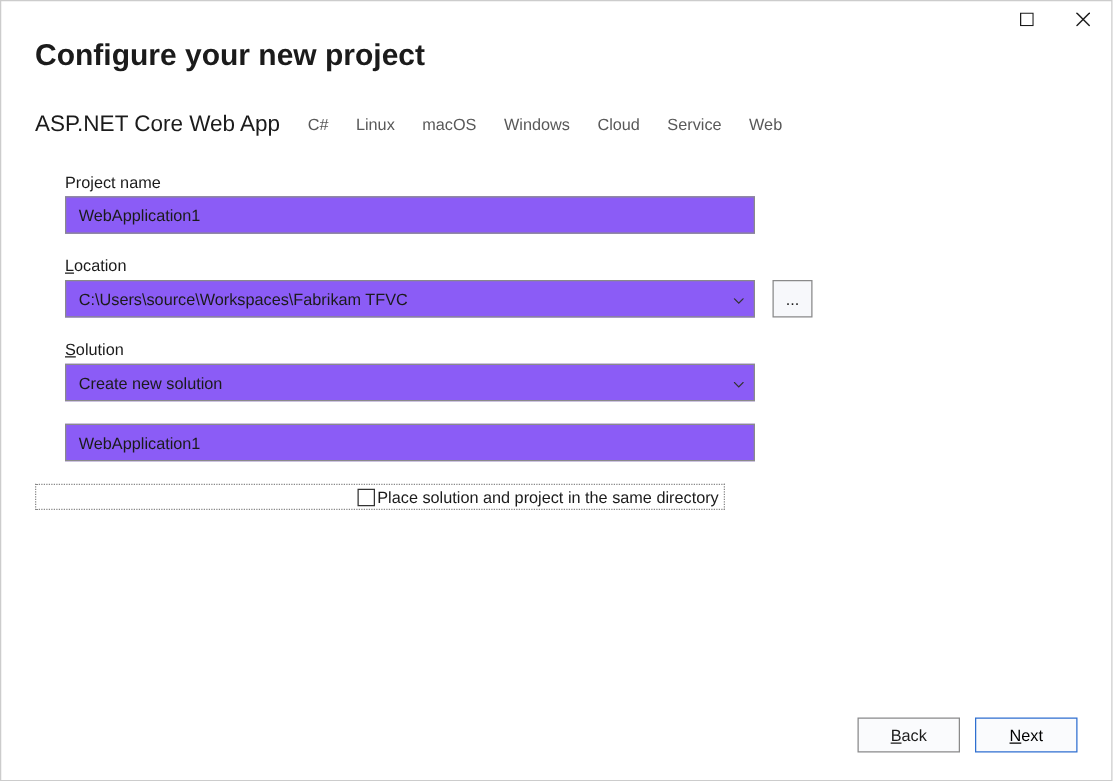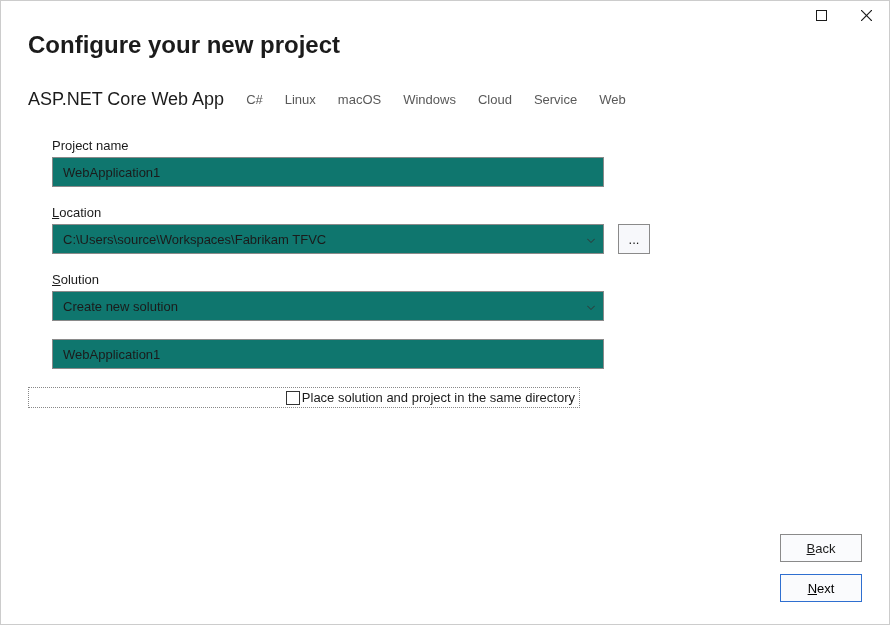--- a/index.html
+++ b/index.html
@@ -66,21 +66,21 @@
       display: flex;
       align-items: center;
       gap: 6px;
     }
     .field-label .mnemonic { text-decoration: underline; }
     .field { margin-bottom: 18px; margin-left: 24px; }
     .textbox, .combobox {
       width: 552px;
       height: 30px;
       border: 1px solid #8a8a8a;
-      background: #0f766e;
+      background: #8b5cf6;
       padding: 0 10px;
       font-size: 13px;
       color: #1b1b1b;
       display: flex;
       align-items: center;
       position: relative;
     }
     .combobox-value { flex: 1; }
     .combobox .chev {
       position: absolute;
@@ -116,21 +116,20 @@
       background: #fff;
       flex-shrink: 0;
     }
     .chk-label { font-size: 13px; }
     .footer {
       position: absolute;
       right: 27px;
       bottom: 22px;
       display: flex;
       gap: 12px;
-      flex-direction: column;
     }
     .btn {
       min-width: 82px;
       height: 28px;
       border: 1px solid #8a8a8a;
       background: #fafbfd;
       display: flex;
       align-items: center;
       justify-content: center;
       font-size: 13px;

